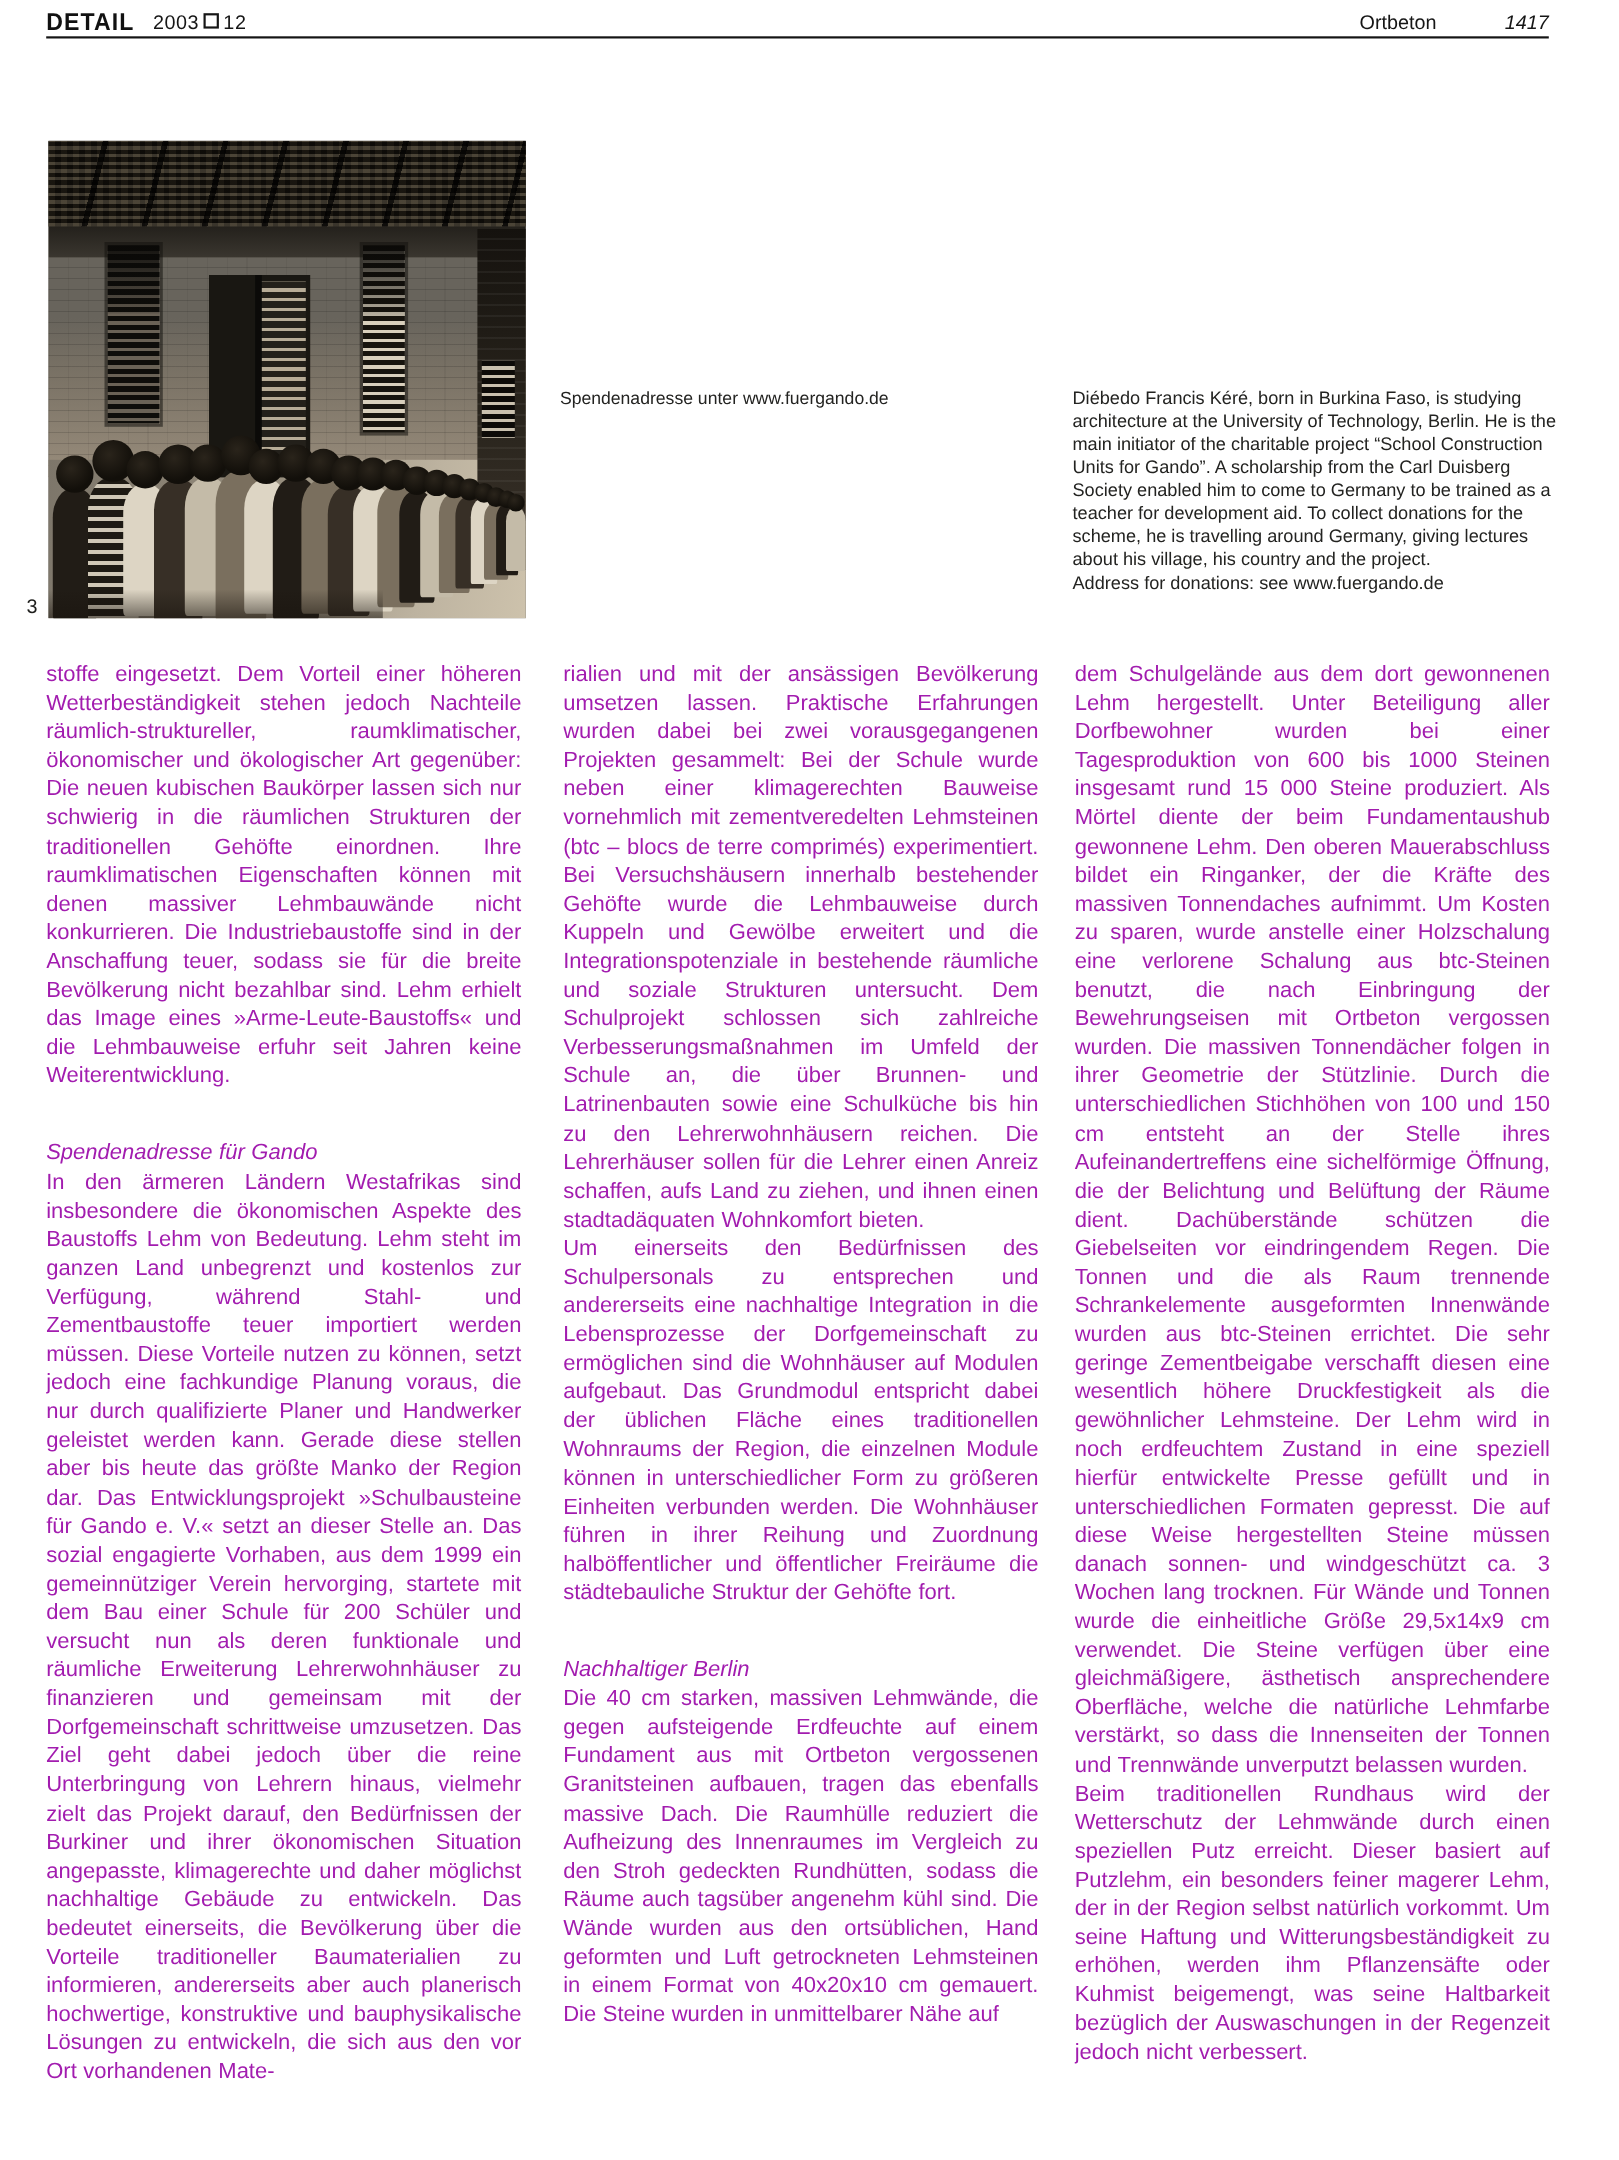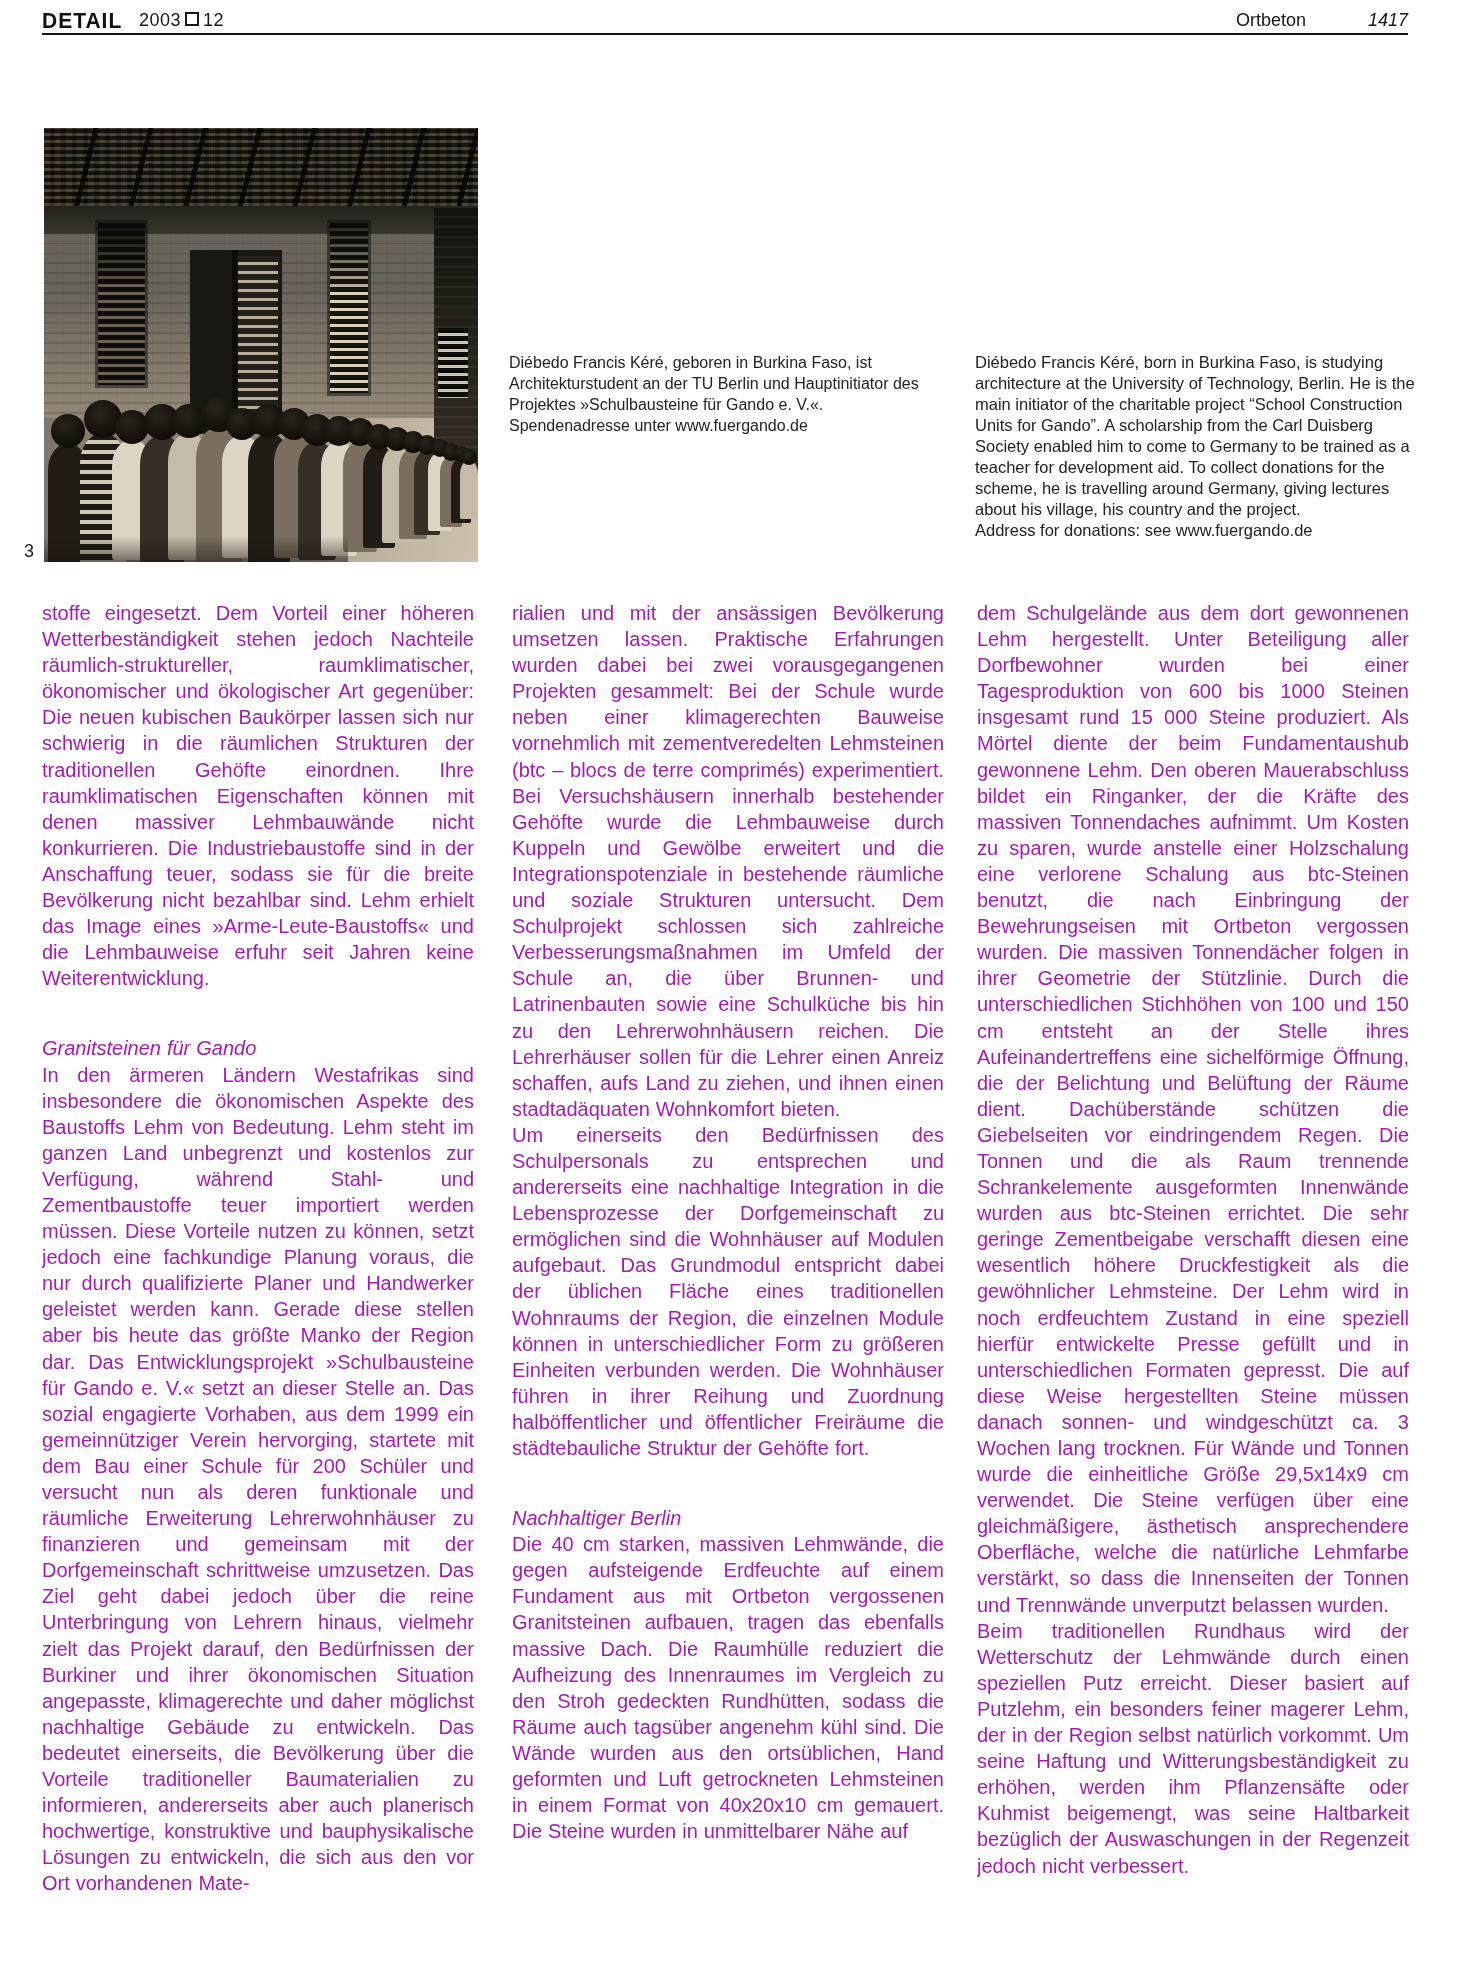--- a/index.html
+++ b/index.html
@@ -208,31 +208,30 @@
       <div class="person" style="left: 416px; top: 321px; width: 18px; height: 70px;">
         <div class="torso" style="height: 58px; background: rgb(196, 187, 168);"></div>
         <div class="head" style="width: 16px; height: 16px;"></div>
       </div>
     </div>
   <div class="ph-shadow"></div>
 </div>
 <div class="fignum">3</div>
 
 <div class="caption caption-de">
-  <p>Diébedo Francis Kéré, geboren in Burkina Faso, ist Architekturstudent an der TU Berlin und Hauptinitiator des Projektes »Schulbausteine für Gando e. V.«.</p>
   <p>Spendenadresse unter www.fuergando.de</p>
 </div>
 <div class="caption caption-en">
   <p>Diébedo Francis Kéré, born in Burkina Faso, is studying architecture at the University of Technology, Berlin. He is the main initiator of the charitable project “School Construction Units for Gando”. A scholarship from the Carl Duisberg Society enabled him to come to Germany to be trained as a teacher for development aid. To collect donations for the scheme, he is travelling around Germany, giving lectures about his village, his country and the project.</p>
   <p>Address for donations: see www.fuergando.de</p>
 </div>
 
 <div class="col col-1" lang="de">
   <p>stoffe eingesetzt. Dem Vorteil einer höheren Wetterbeständigkeit stehen jedoch Nachteile räumlich-struktureller, raumklimatischer, ökonomischer und ökologischer Art gegenüber: Die neuen kubischen Baukörper lassen sich nur schwierig in die räumlichen Strukturen der traditionellen Gehöfte einordnen. Ihre raumklimatischen Eigenschaften können mit denen massiver Lehmbauwände nicht konkurrieren. Die Industriebaustoffe sind in der Anschaffung teuer, sodass sie für die breite Bevölkerung nicht bezahlbar sind. Lehm erhielt das Image eines »Arme-Leute-Baustoffs« und die Lehmbauweise erfuhr seit Jahren keine Weiterentwicklung.</p>
-  <h3>Granitsteinen für Gando</h3>
+  <h3>Spendenadresse für Gando</h3>
   <p>In den ärmeren Ländern Westafrikas sind insbesondere die ökonomischen Aspekte des Baustoffs Lehm von Bedeutung. Lehm steht im ganzen Land unbegrenzt und kostenlos zur Verfügung, während Stahl- und Zementbaustoffe teuer importiert werden müssen. Diese Vorteile nutzen zu können, setzt jedoch eine fachkundige Planung voraus, die nur durch qualifizierte Planer und Handwerker geleistet werden kann. Gerade diese stellen aber bis heute das größte Manko der Region dar. Das Entwicklungsprojekt »Schulbausteine für Gando e. V.« setzt an dieser Stelle an. Das sozial engagierte Vorhaben, aus dem 1999 ein gemeinnütziger Verein hervorging, startete mit dem Bau einer Schule für 200 Schüler und versucht nun als deren funktionale und räumliche Erweiterung Lehrerwohnhäuser zu finanzieren und gemeinsam mit der Dorfgemeinschaft schrittweise umzusetzen. Das Ziel geht dabei jedoch über die reine Unterbringung von Lehrern hinaus, vielmehr zielt das Projekt darauf, den Bedürfnissen der Burkiner und ihrer ökonomischen Situation angepasste, klimagerechte und daher möglichst nachhaltige Gebäude zu entwickeln. Das bedeutet einerseits, die Bevölkerung über die Vorteile traditioneller Baumaterialien zu informieren, andererseits aber auch planerisch hochwertige, konstruktive und bauphysikalische Lösungen zu entwickeln, die sich aus den vor Ort vorhandenen Mate-</p>
 </div>
 
 <div class="col col-2" lang="de">
   <p>rialien und mit der ansässigen Bevölkerung umsetzen lassen. Praktische Erfahrungen wurden dabei bei zwei vorausgegangenen Projekten gesammelt: Bei der Schule wurde neben einer klimagerechten Bauweise vornehmlich mit zementveredelten Lehmsteinen (btc – blocs de terre comprimés) experimentiert. Bei Versuchshäusern innerhalb bestehender Gehöfte wurde die Lehmbauweise durch Kuppeln und Gewölbe erweitert und die Integrationspotenziale in bestehende räumliche und soziale Strukturen untersucht. Dem Schulprojekt schlossen sich zahlreiche Verbesserungsmaßnahmen im Umfeld der Schule an, die über Brunnen- und Latrinenbauten sowie eine Schulküche bis hin zu den Lehrerwohnhäusern reichen. Die Lehrerhäuser sollen für die Lehrer einen Anreiz schaffen, aufs Land zu ziehen, und ihnen einen stadtadäquaten Wohnkomfort bieten.</p>
   <p>Um einerseits den Bedürfnissen des Schulpersonals zu entsprechen und andererseits eine nachhaltige Integration in die Lebensprozesse der Dorfgemeinschaft zu ermöglichen sind die Wohnhäuser auf Modulen aufgebaut. Das Grundmodul entspricht dabei der üblichen Fläche eines traditionellen Wohnraums der Region, die einzelnen Module können in unterschiedlicher Form zu größeren Einheiten verbunden werden. Die Wohnhäuser führen in ihrer Reihung und Zuordnung halböffentlicher und öffentlicher Freiräume die städtebauliche Struktur der Gehöfte fort.</p>
   <h3>Nachhaltiger Berlin</h3>
   <p>Die 40 cm starken, massiven Lehmwände, die gegen aufsteigende Erdfeuchte auf einem Fundament aus mit Ortbeton vergossenen Granitsteinen aufbauen, tragen das ebenfalls massive Dach. Die Raumhülle reduziert die Aufheizung des Innenraumes im Vergleich zu den Stroh gedeckten Rundhütten, sodass die Räume auch tagsüber angenehm kühl sind. Die Wände wurden aus den ortsüblichen, Hand geformten und Luft getrockneten Lehmsteinen in einem Format von 40x20x10 cm gemauert. Die Steine wurden in unmittelbarer Nähe auf</p>
 </div>
 

